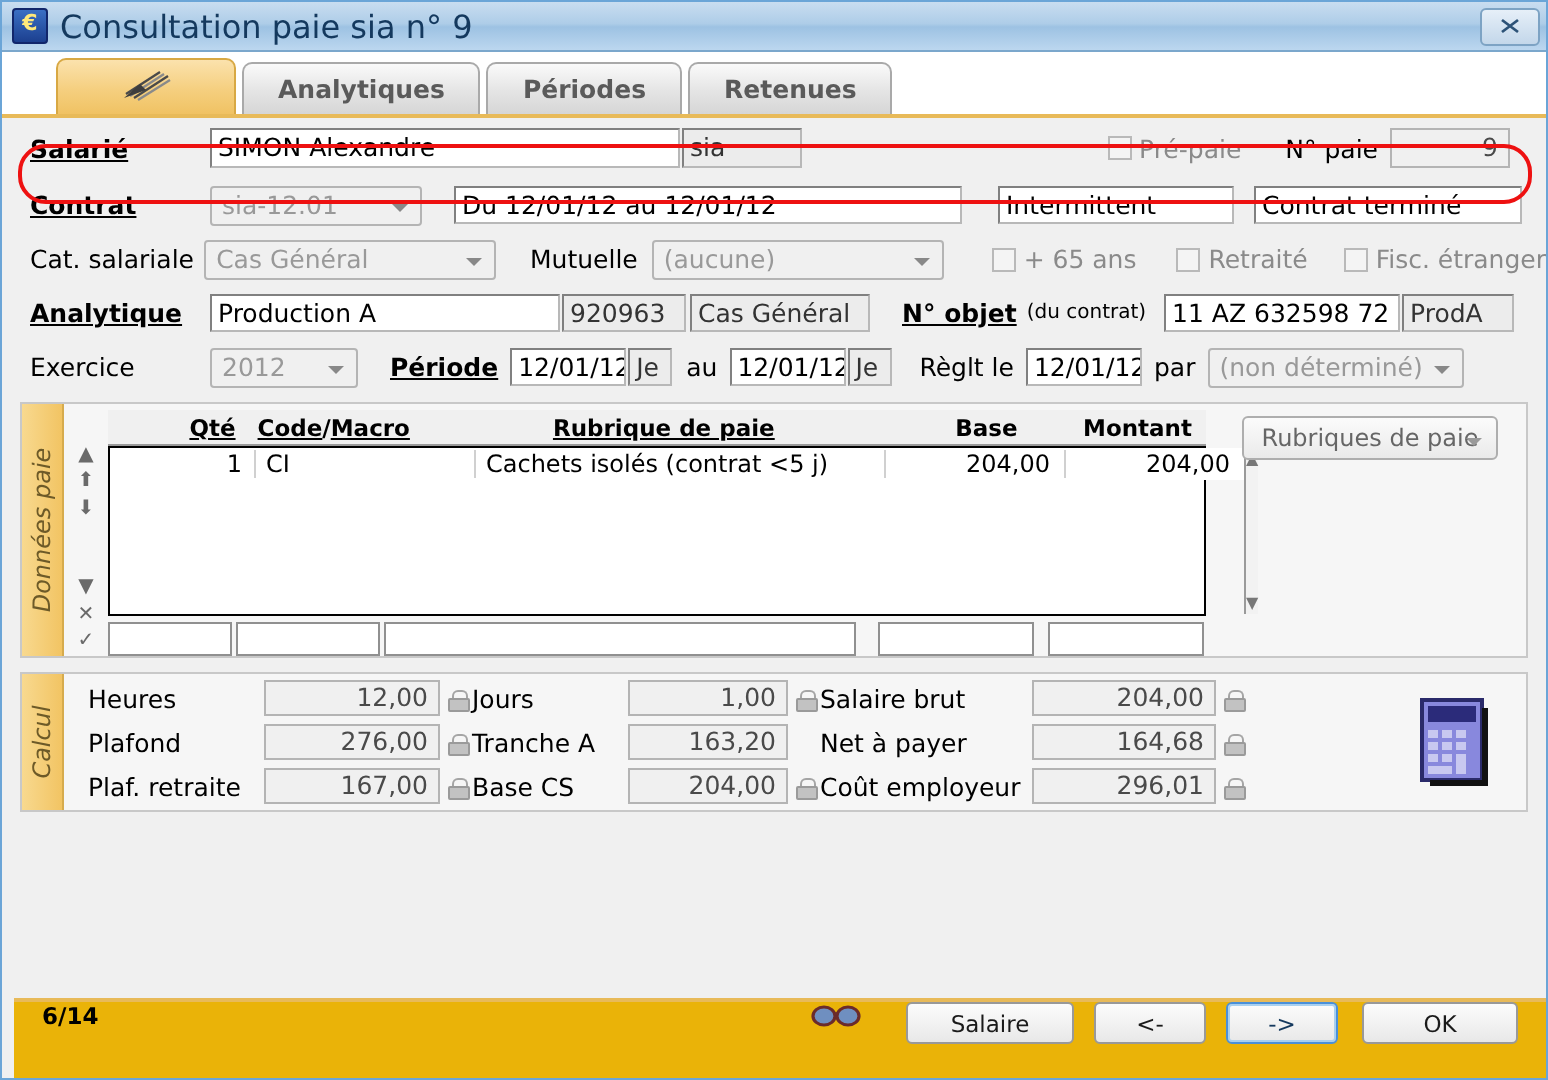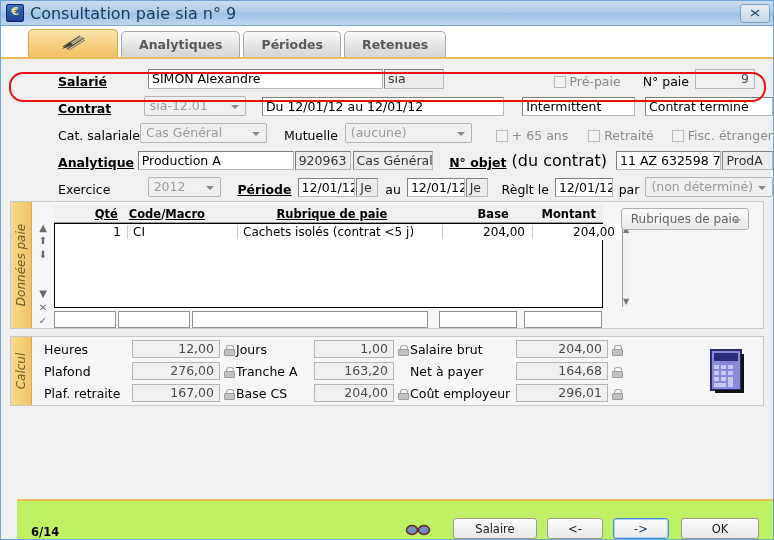--- a/index.html
+++ b/index.html
@@ -98,25 +98,24 @@
   }
   .tab-icon { display:block; }
 
   
   .form-area {
     background: #f0f0f0;
     padding: 0;
   }
   .row {
     display: flex;
-    align-items: flex-end;
+    align-items: center;
     height: 26px;
-    padding-left: 26px;
-    box-sizing: border-box;
-    margin-left: 31px;
+    padding-left: 14px;
+    box-sizing: border-box;
   }
   .lbl {
     font-size: 12.5px;
     color: #000;
     white-space: nowrap;
   }
   .lbl.bold { font-weight: bold; text-decoration: underline; }
   .lbl.dim { color: #8a8a8a; }
 
   
@@ -319,26 +318,26 @@
     align-items: center;
     row-gap: 4px;
     padding: 7px 0 7px 12px;
     font-size: 12.5px;
   }
   .calc-grid .fld { height: 18px; line-height: 16px; }
 
   
   .footer {
     position: absolute;
-    left: 16px; right: 0; bottom: 0;
+    left: 6px; right: 0; bottom: 0;
     height: 40px;
-    background: #bef264;
+    background: #eab308;
     border-top: 2px solid #e8ba59;
     display: flex;
-    align-items: flex-end;
+    align-items: flex-start;
     padding: 0 14px;
     box-sizing: border-box;
   }
   .footer .pagenum { font-size: 11.5px; font-weight: bold; }
   .fbtn {
     box-sizing: border-box;
     height: 21px;
     background: linear-gradient(to bottom,#fcfcfc,#e8e8e8);
     border: 1px solid #999;
     border-radius: 3px;
@@ -431,21 +430,21 @@
       </div>
     </div>
 
 
     <div class="row" style="height:27px;">
       <div class="lbl bold" style="width:90px;">Analytique</div>
       <div class="fld" style="width:175px;">Production A</div>
       <div class="fld gray-bg" style="width:62px;margin-left:1px;">920963</div>
       <div class="fld gray-bg" style="width:90px;margin-left:2px;">Cas Général</div>
       <div class="lbl bold" style="margin-left:16px;">N° objet</div>
-      <div class="lbl" style="margin-left:5px;font-size:16px;">(du contrat)</div>
+      <div class="lbl" style="margin-left:5px;font-size:10px;">(du contrat)</div>
       <div class="fld" style="width:118px;margin-left:9px;">11 AZ 632598 72</div>
       <div class="fld gray-bg" style="width:56px;margin-left:1px;">ProdA</div>
     </div>
 
     <div class="row" style="height:27px;">
       <div class="lbl" style="width:90px;">Exercice</div>
       <div class="combo" style="width:74px;">2012</div>
       <div class="lbl bold" style="margin-left:16px;">Période</div>
       <div class="fld" style="width:58px;margin-left:6px;">12/01/12</div>
       <div class="fld gray-bg" style="width:22px;margin-left:1px;">Je</div>

